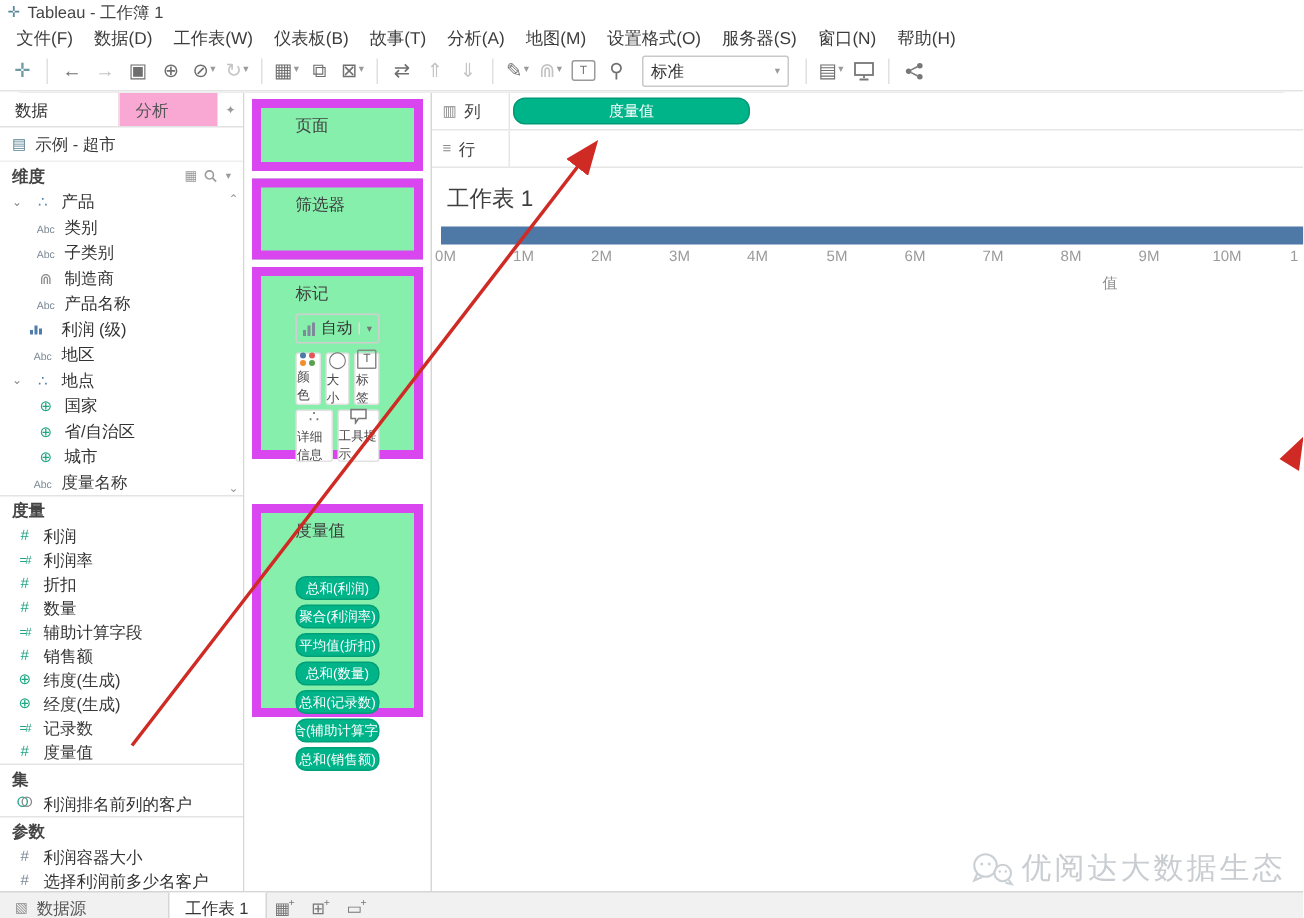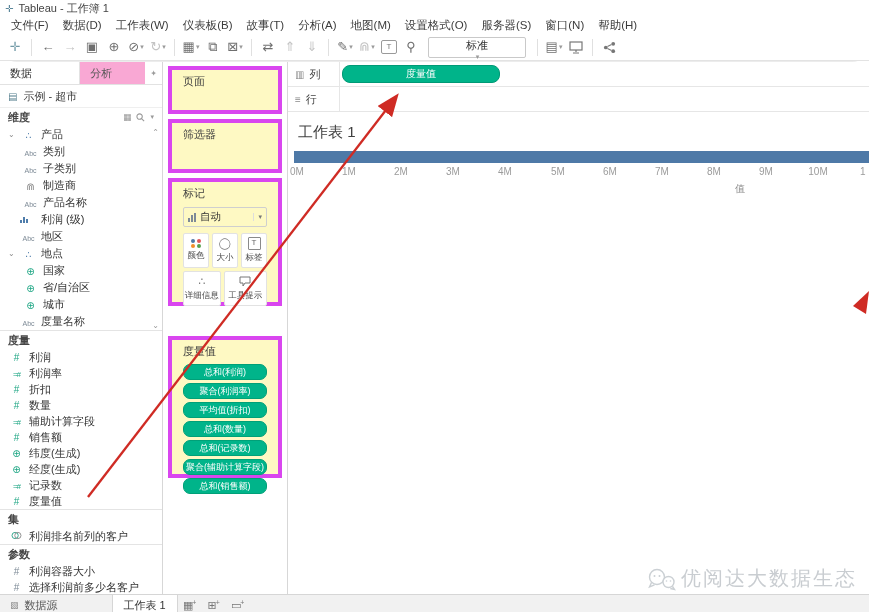--- a/index.html
+++ b/index.html
@@ -11,21 +11,21 @@
   .menubar{height:18px;display:flex;align-items:center;font-size:11.5px;color:#3c3c3c;padding-left:4px;}
   .menubar>span{padding:1px 7px;cursor:default;text-align:right;}
   .toolbar{height:26px;display:flex;align-items:center;border-bottom:1px solid #e3e3e3;padding-left:4px;}
   .tbtn{min-width:22px;text-align:center;color:#6f6f6f;font-size:13px;line-height:20px;display:inline-flex;align-items:center;justify-content:center;}
   .tbtn.dis{color:#c4c4c4;}
   .tbtn .g{display:inline-block;}
   .caret{font-size:7px;color:#9a9a9a;margin-left:1px;}
   .tsep{width:1px;height:17px;background:#e0e0e0;margin:0 5px;}
   .tbox{width:14px;height:12px;border:1px solid #9a9a9a;font-size:8px;line-height:11px;text-align:center;color:#777;border-radius:2px;}
   .fitdd{display:flex;align-items:center;justify-content:space-between;width:86px;height:19px;border:1px solid #c9c9c9;border-radius:2px;
-         font-size:11px;color:#333;padding:0 5px;margin:0 6px;background:#fff;flex-direction:column;}
+         font-size:11px;color:#333;padding:0 5px;margin:0 6px;background:#fff;}
   
   .main{display:flex;height:532px;border-top:1px solid #ececec;border-radius:17px;}
   
   .datapane{width:163px;box-sizing:border-box;border-right:1px solid #d7d7d7;font-size:11px;overflow:hidden;background:#fff;}
   .ptabs{display:flex;height:22px;border-bottom:1px solid #e2e2e2;align-items:stretch;}
   .ptab{display:flex;align-items:center;padding-left:10px;color:#2e2e2e;width:78px;background:#fff;}
   .ptab.inactive{background:#f9a8d4;border-left:1px solid #e2e2e2;color:#555;width:62px;}
   .pin{margin-left:auto;color:#9a9a9a;font-size:8px;padding:0 5px;display:flex;align-items:center;}
   .dsrow{height:22px;display:flex;align-items:center;gap:6px;padding-left:8px;border-bottom:1px solid #efefef;color:#3a3a3a;}
   .dsicon{color:#56808f;font-size:10px;}
@@ -46,21 +46,21 @@
   .icon-hier::before{content:"\2234";color:#4f7dab;font-size:10px;}
   .icon-globe::before{content:"\2295";color:#1ea684;font-size:10px;}
   .icon-hash::before{content:"#";color:#1ea684;font-size:10px;}
   .icon-calc::before{content:"=#";color:#1ea684;font-size:8px;letter-spacing:-1px;}
   .icon-clip::before{content:"\22D2";color:#8a8a8a;font-size:10px;}
   .icon-binz{display:inline-flex;align-items:flex-end;gap:1px;}
   .icon-binz i{display:block;width:2px;background:#4f7dab;}
   .icon-param::before{content:"#";color:#7d8a96;font-size:10px;}
   
   .cardspane{width:125px;box-sizing:border-box;border-right:1px solid #d7d7d7;padding:4px 5px;font-size:11px;background:#fff;}
-  .card{border:4px solid #d946ef;background:#fef9c3;margin-bottom:5px;padding:4px 11px;box-sizing:border-box;color:#3f3f3f;}
+  .card{border:6px solid #d946ef;background:#86efac;margin-bottom:5px;padding:4px 23px;box-sizing:border-box;color:#3f3f3f;}
   .card.pages{height:48px;}
   .card.filters{height:54px;}
   .card.marks{height:128px;}
   .card.mv{height:142px;margin-top:30px;}
   .marksdd{margin-top:6px;height:18px;border:1px solid #cfcfcf;border-radius:2px;display:flex;align-items:center;gap:4px;padding:0 4px;font-size:10.5px;color:#333;}
   .mbars{display:inline-flex;align-items:flex-end;gap:1px;}
   .mbars i{display:block;width:2px;background:#7e8a97;}
   .ddcaret{margin-left:auto;border-left:1px solid #ddd;padding-left:4px;font-size:7px;color:#777;}
   .mgrid{display:grid;grid-template-columns:repeat(3,1fr);gap:3px;margin-top:6px;}
   .mgrid2{display:grid;grid-template-columns:1fr 1.15fr;gap:3px;margin-top:3px;}
@@ -384,21 +384,21 @@
               <svg width="12" height="11" viewBox="0 0 12 11">
                   <path d="M1 1h10v6H6L4 10V7H1z" fill="none" stroke="#777" stroke-width="1"></path>
                 </svg>
             </span>
             <span>工具提示</span>
           </div>
         </div>
       </div>
       <div class="card mv">
         <span>度量值</span>
-        <div style="margin-top:5px">
+        <div style="margin-top:23px">
           <div class="pill">总和(利润)</div>
           <div class="pill">聚合(利润率)</div>
           <div class="pill">平均值(折扣)</div>
           <div class="pill">总和(数量)</div>
           <div class="pill">总和(记录数)</div>
           <div class="pill">聚合(辅助计算字段)</div>
           <div class="pill">总和(销售额)</div>
         </div>
       </div>
     </div>

